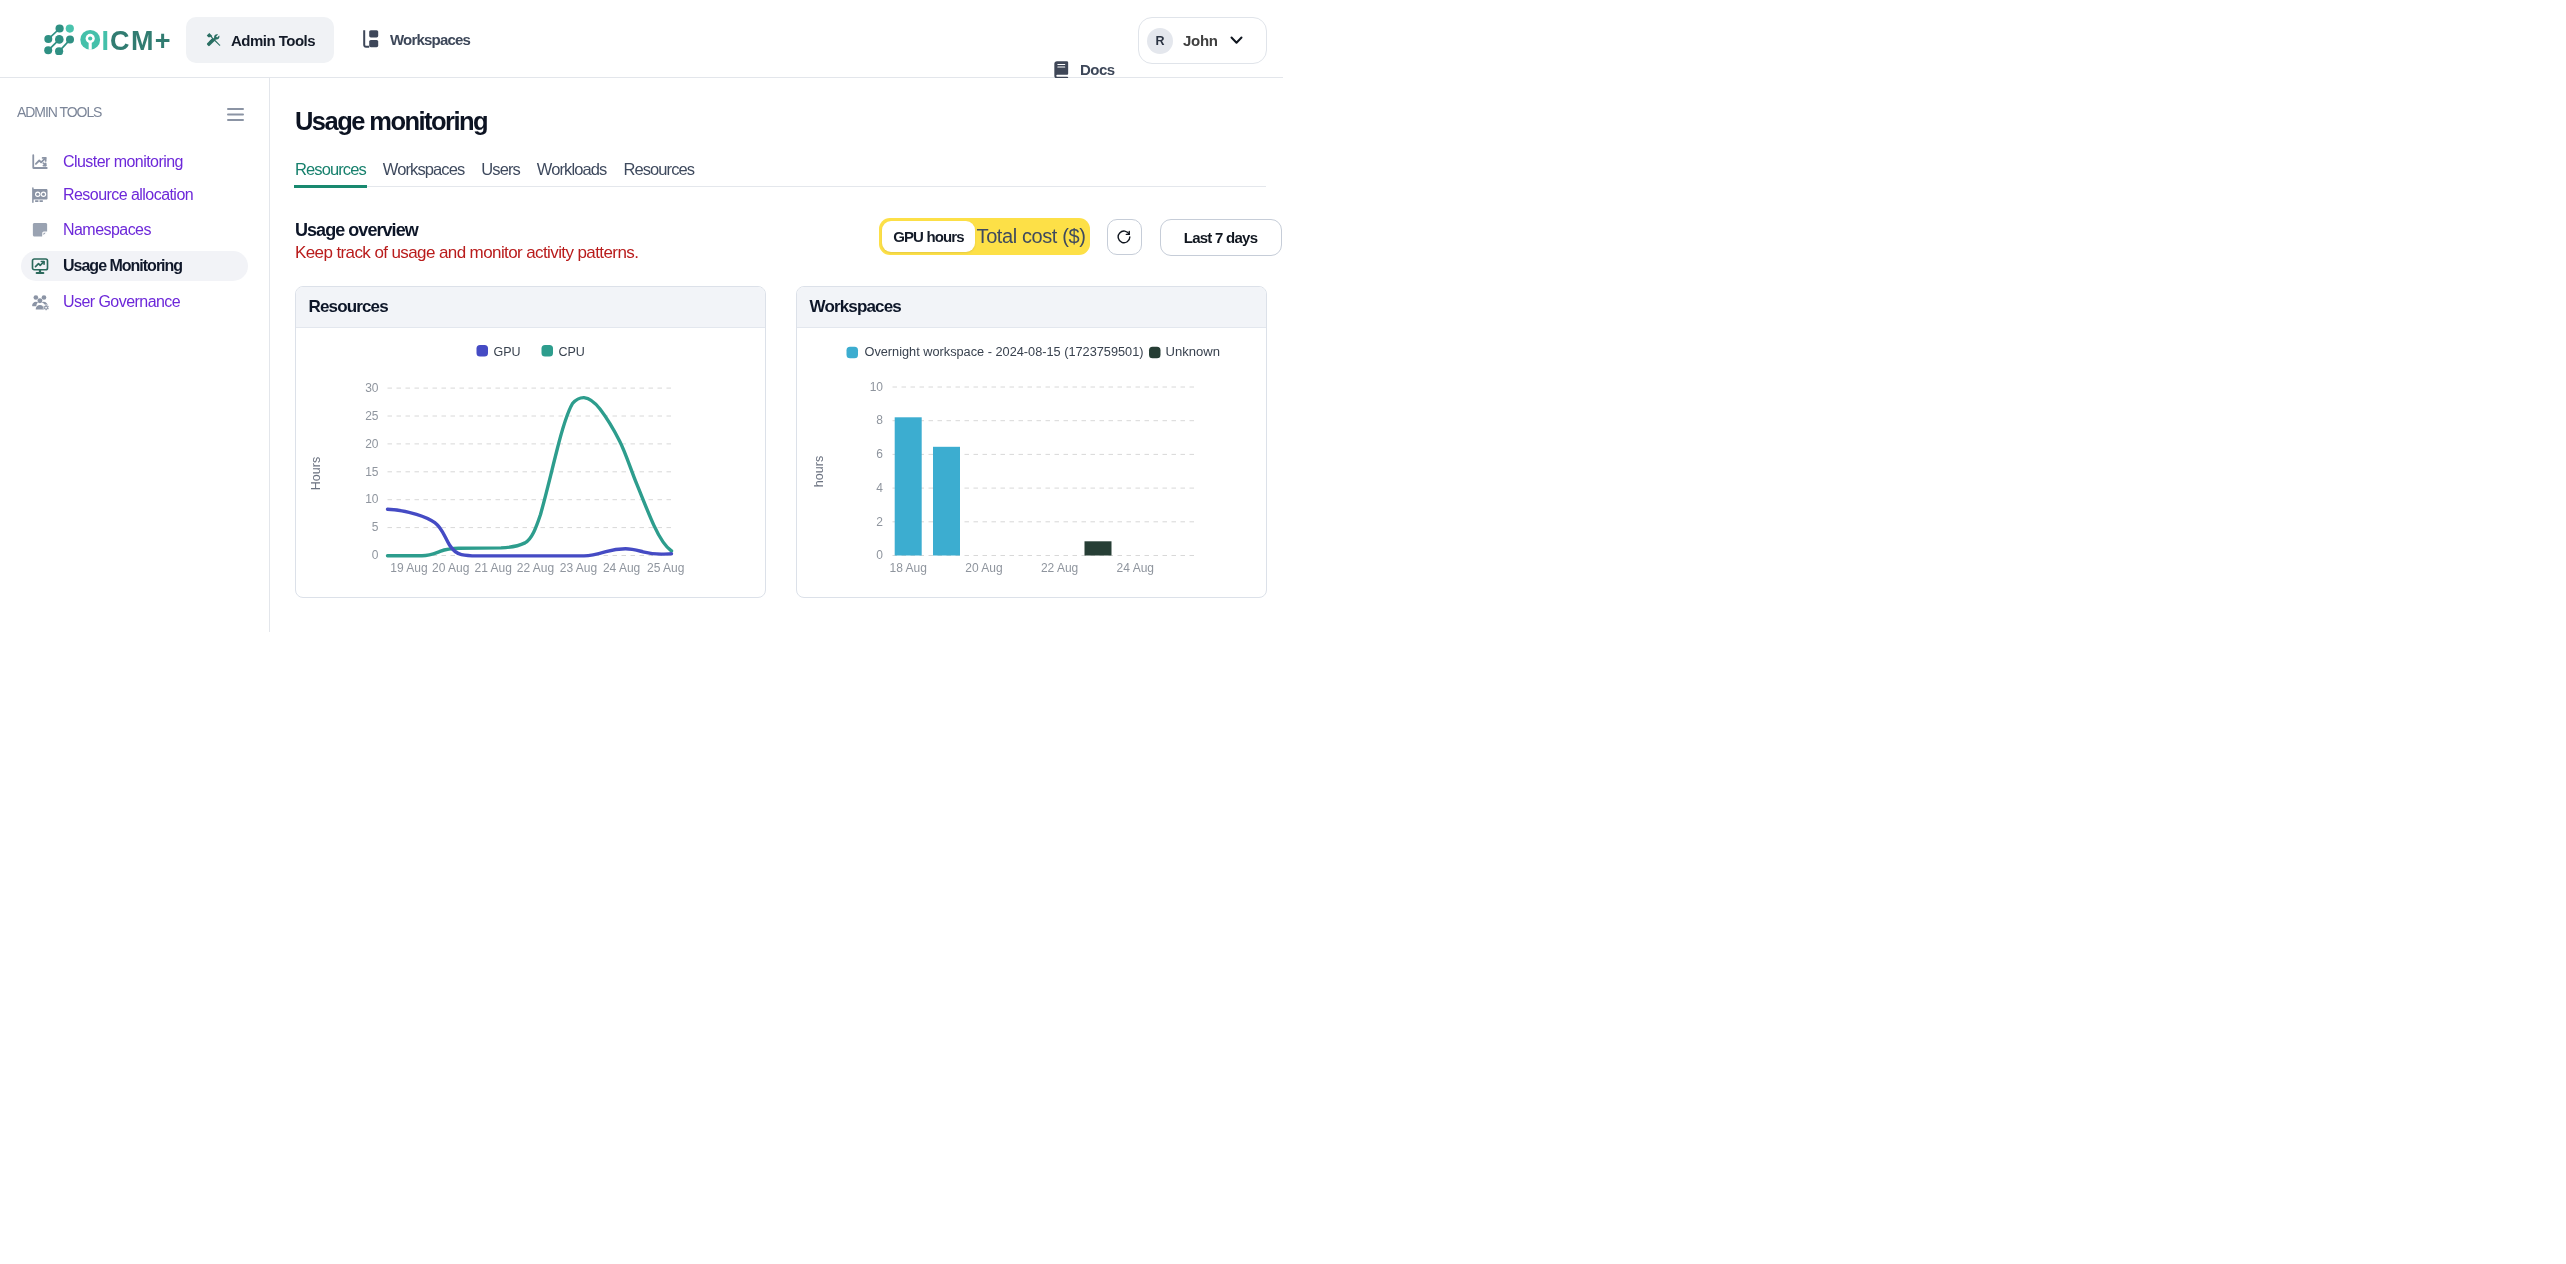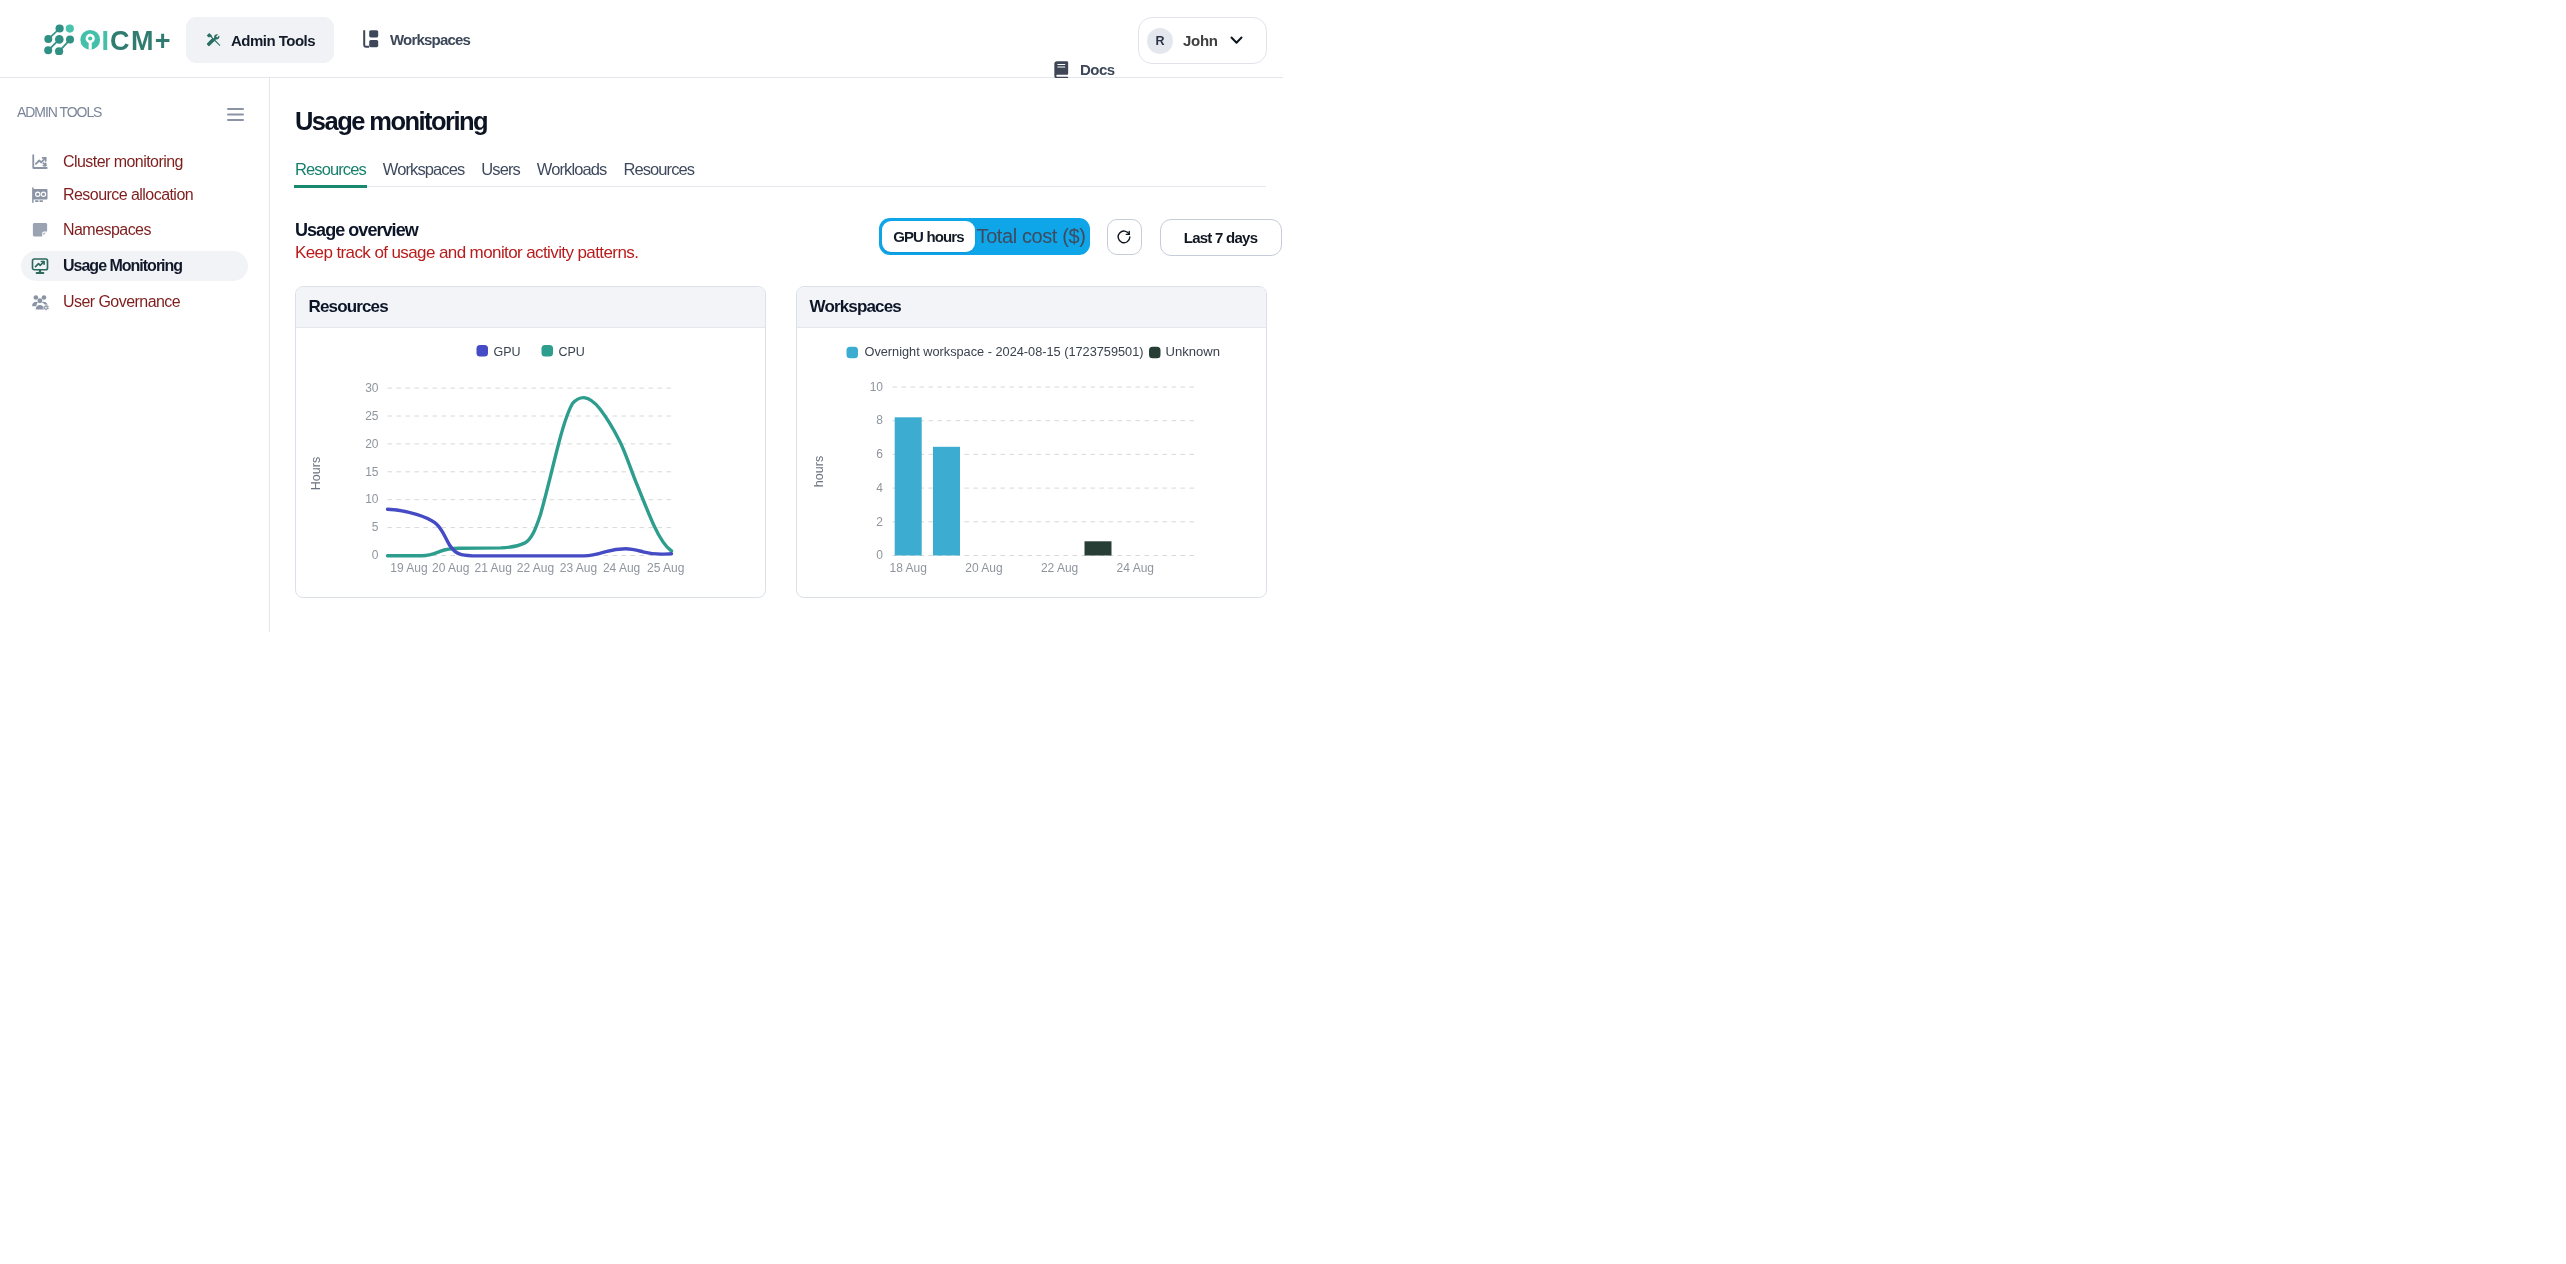--- a/index.html
+++ b/index.html
@@ -23,36 +23,36 @@
 
 .sidebar { position:absolute; left:0; top:78px; width:270px; height:554px; background:#fff; border-right:1px solid #e3e6eb; }
 .sb-head { position:absolute; left:17px; top:25.5px; font-size:14px; color:#7b8598; letter-spacing:-1.05px; }
 .sb-burger { position:absolute; left:227px; top:28.5px; }
 .menu { position:absolute; left:0; top:69.25px; width:270px; }
 .mi { position:relative; height:30px; margin:0 21px 5.25px 21px; width:227px; border-radius:15px; display:flex; align-items:center; }
 .mi:nth-child(1) { margin-bottom:2.4px; }
 .mi:nth-child(2) { margin-bottom:5.85px;align-items:center; }
 .mi:nth-child(4) { margin-bottom:6.75px; }
 .mi .ic { width:18px; height:18px; margin-left:10px; flex:none; }
-.mi span { margin-left:14px; font-size:16px; color:#7f1d1d; letter-spacing:-0.55px; }
+.mi span { margin-left:14px; font-size:16px; color:#6d28d9; letter-spacing:-0.55px; }
 .mi.active { background:#f2f3f7; }
 .mi.active span { font-weight:bold; color:#10182a; letter-spacing:-1px; }
 
 
 .main { position:absolute; left:270px; top:78px; width:1013px; height:554px; background:#fff; }
 .h1 { position:absolute; left:25px; top:28.5px; font-size:25.5px; font-weight:bold; color:#0c1322; letter-spacing:-1.55px; }
 .tabs { position:absolute; left:25px; top:72px; width:971px; height:37px; border-bottom:1px solid #e4e7ec; display:flex; gap:17px; }
 .tab { position:relative; font-size:16.5px; color:#3f4a5e; padding-top:10px; letter-spacing:-0.9px; }
 .tab.active { color:#17806d; }
 .tab.active::after { content:""; position:absolute; left:-1px; right:-1px; bottom:-1.5px; height:2.5px; background:#18896f; }
 
 .h2 { position:absolute; left:25px; top:142px; font-size:18px; font-weight:bold; color:#0d1628; letter-spacing:-0.95px; }
 .sub { position:absolute; left:25px; top:165px; font-size:17px; color:#b91c1c; letter-spacing:-0.6px; }
 
-.seg { position:absolute; left:609px; top:140px; width:211px; height:37px; background:#0ea5e9; border-radius:11px; }
+.seg { position:absolute; left:609px; top:140px; width:211px; height:37px; background:#fde047; border-radius:11px; }
 .seg .on { position:absolute; left:3px; top:3px; width:93px; height:31px; background:#fff; border-radius:9px; box-shadow:0 1px 2px rgba(16,24,40,.1); display:flex; align-items:center; justify-content:center; font-size:15px; font-weight:bold; color:#141b28; letter-spacing:-0.85px; }
 .seg .off { position:absolute; left:96px; top:3px; width:112px; height:31px; display:flex; align-items:center; justify-content:center; font-size:20px; color:#3f4a5e; letter-spacing:-0.4px; }
 .refresh { position:absolute; left:837px; top:141px; width:34.5px; height:36px; border:1px solid #c6cdd8; border-radius:10px; background:#fff; display:flex; align-items:center; justify-content:center; }
 .last7 { position:absolute; left:889.5px; top:141px; width:122px; height:36.5px; border:1px solid #c6cdd8; border-radius:11px; background:#fff; display:flex; align-items:center; justify-content:center; font-size:15px; font-weight:bold; color:#10161f; letter-spacing:-0.75px; }
 
 .card { position:absolute; top:208px; width:470.5px; height:311.5px; border:1px solid #dce1e9; border-radius:8px; background:#fff; overflow:hidden; }
 .card svg.chart { position:absolute; top:37.5px; left:0; }
 .card.left { left:25px; }
 .card.right { left:526px; }
 .card-h { height:41px; background:#f2f4f8; border-bottom:1px solid #e3e7ee; display:flex; align-items:center; padding-left:12.5px; font-size:17px; font-weight:bold; color:#0d1628; letter-spacing:-0.85px; }

